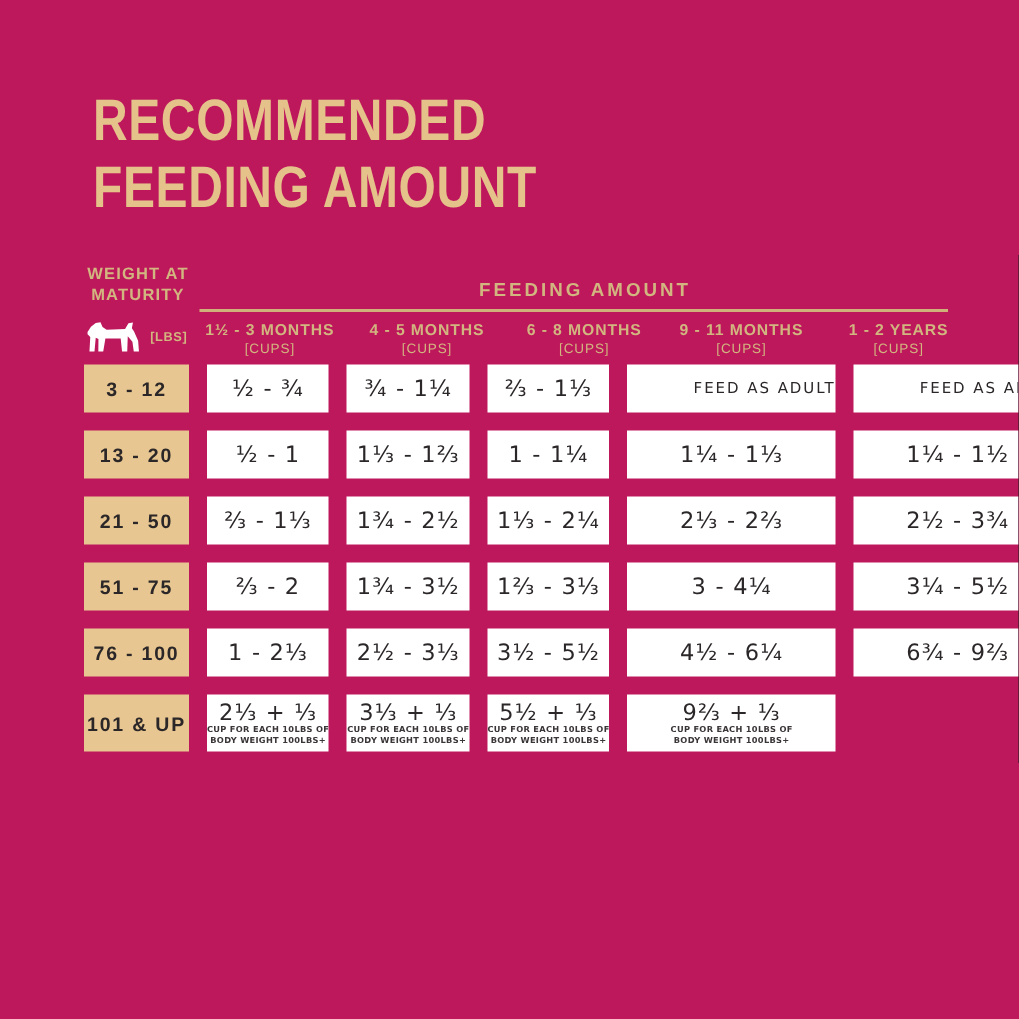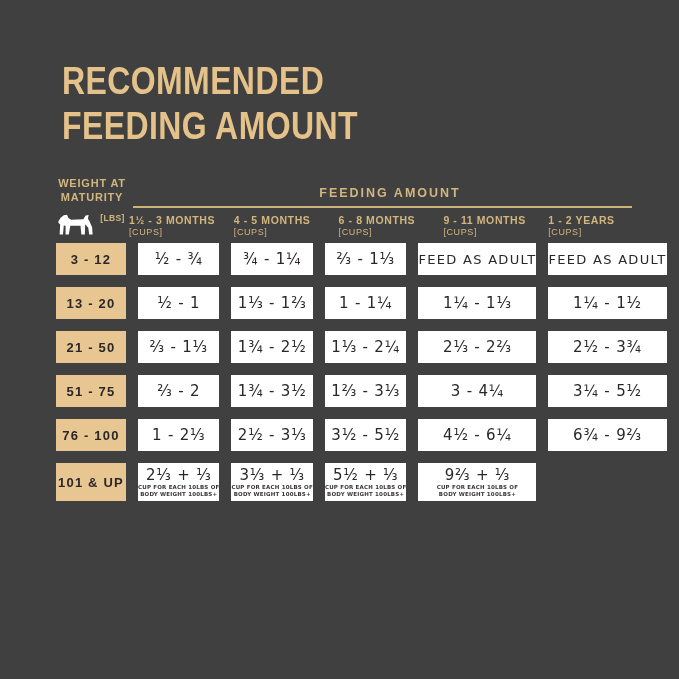--- a/index.html
+++ b/index.html
@@ -2,21 +2,21 @@
 <html><head>
 <meta charset="utf-8">
 <style>
   * { margin: 0; padding: 0; box-sizing: border-box; }
   html, body { background: #231f20; }
   body { font-family: "Liberation Sans", sans-serif; }
   .stage {
     position: relative;
     width: 679px;
     height: 679px;
-    background: #404040;
+    background: #be185d;
     overflow: hidden;
   }
   
   .title {
     position: absolute;
     left: 62px;
     top: 58px;
     color: #e4c28a;
     font-weight: bold;
     font-size: 39px;
@@ -61,36 +61,36 @@
   .col-headers {
     position: absolute;
     left: 56px;
     top: 213px;
     width: 594px;
     display: grid;
     grid-template-columns: 70px repeat(5, 1fr);
     column-gap: 3px;
     align-items: end;
   }
-  .col-head { color: #d2b67f; padding-bottom: 2px; }
+  .col-head { text-align: center; color: #d2b67f; padding-bottom: 2px; }
   .col-head-label {
     font-weight: bold;
     font-size: 10.5px;
     letter-spacing: 0.6px;
     white-space: nowrap;
   }
   .col-head-unit {
     font-weight: normal;
     font-size: 9px;
     letter-spacing: 0.6px;
     margin-top: 1px;
   }
   .dog-cell {
     display: flex;
-    align-items: flex-start;
+    align-items: center;
     justify-content: center;
     gap: 3px;
     padding-bottom: 1px;
   }
   .dog-cell svg { display: block; }
   .lbs-label {
     color: #d2b67f;
     font-weight: bold;
     font-size: 8.5px;
     letter-spacing: 0.4px;
@@ -126,23 +126,24 @@
     font-family: "DejaVu Sans", "Liberation Sans", sans-serif;
     font-size: 15px;
     letter-spacing: 0.8px;
     display: flex;
     flex-direction: column;
     align-items: center;
     justify-content: center;
     white-space: nowrap;
   }
   .cell.feed-adult {
-    font-size: 13px;
+    font-size: 10px;
     letter-spacing: 1.3px;
     font-weight: 500;
+    padding-left: 44px;
   }
   .cell .note-line {
     font-size: 5.5px;
     line-height: 6.5px;
     font-weight: bold;
     letter-spacing: 0.2px;
     color: #3a3536;
   }
   .cell .cv { line-height: 17px; }
 </style>

